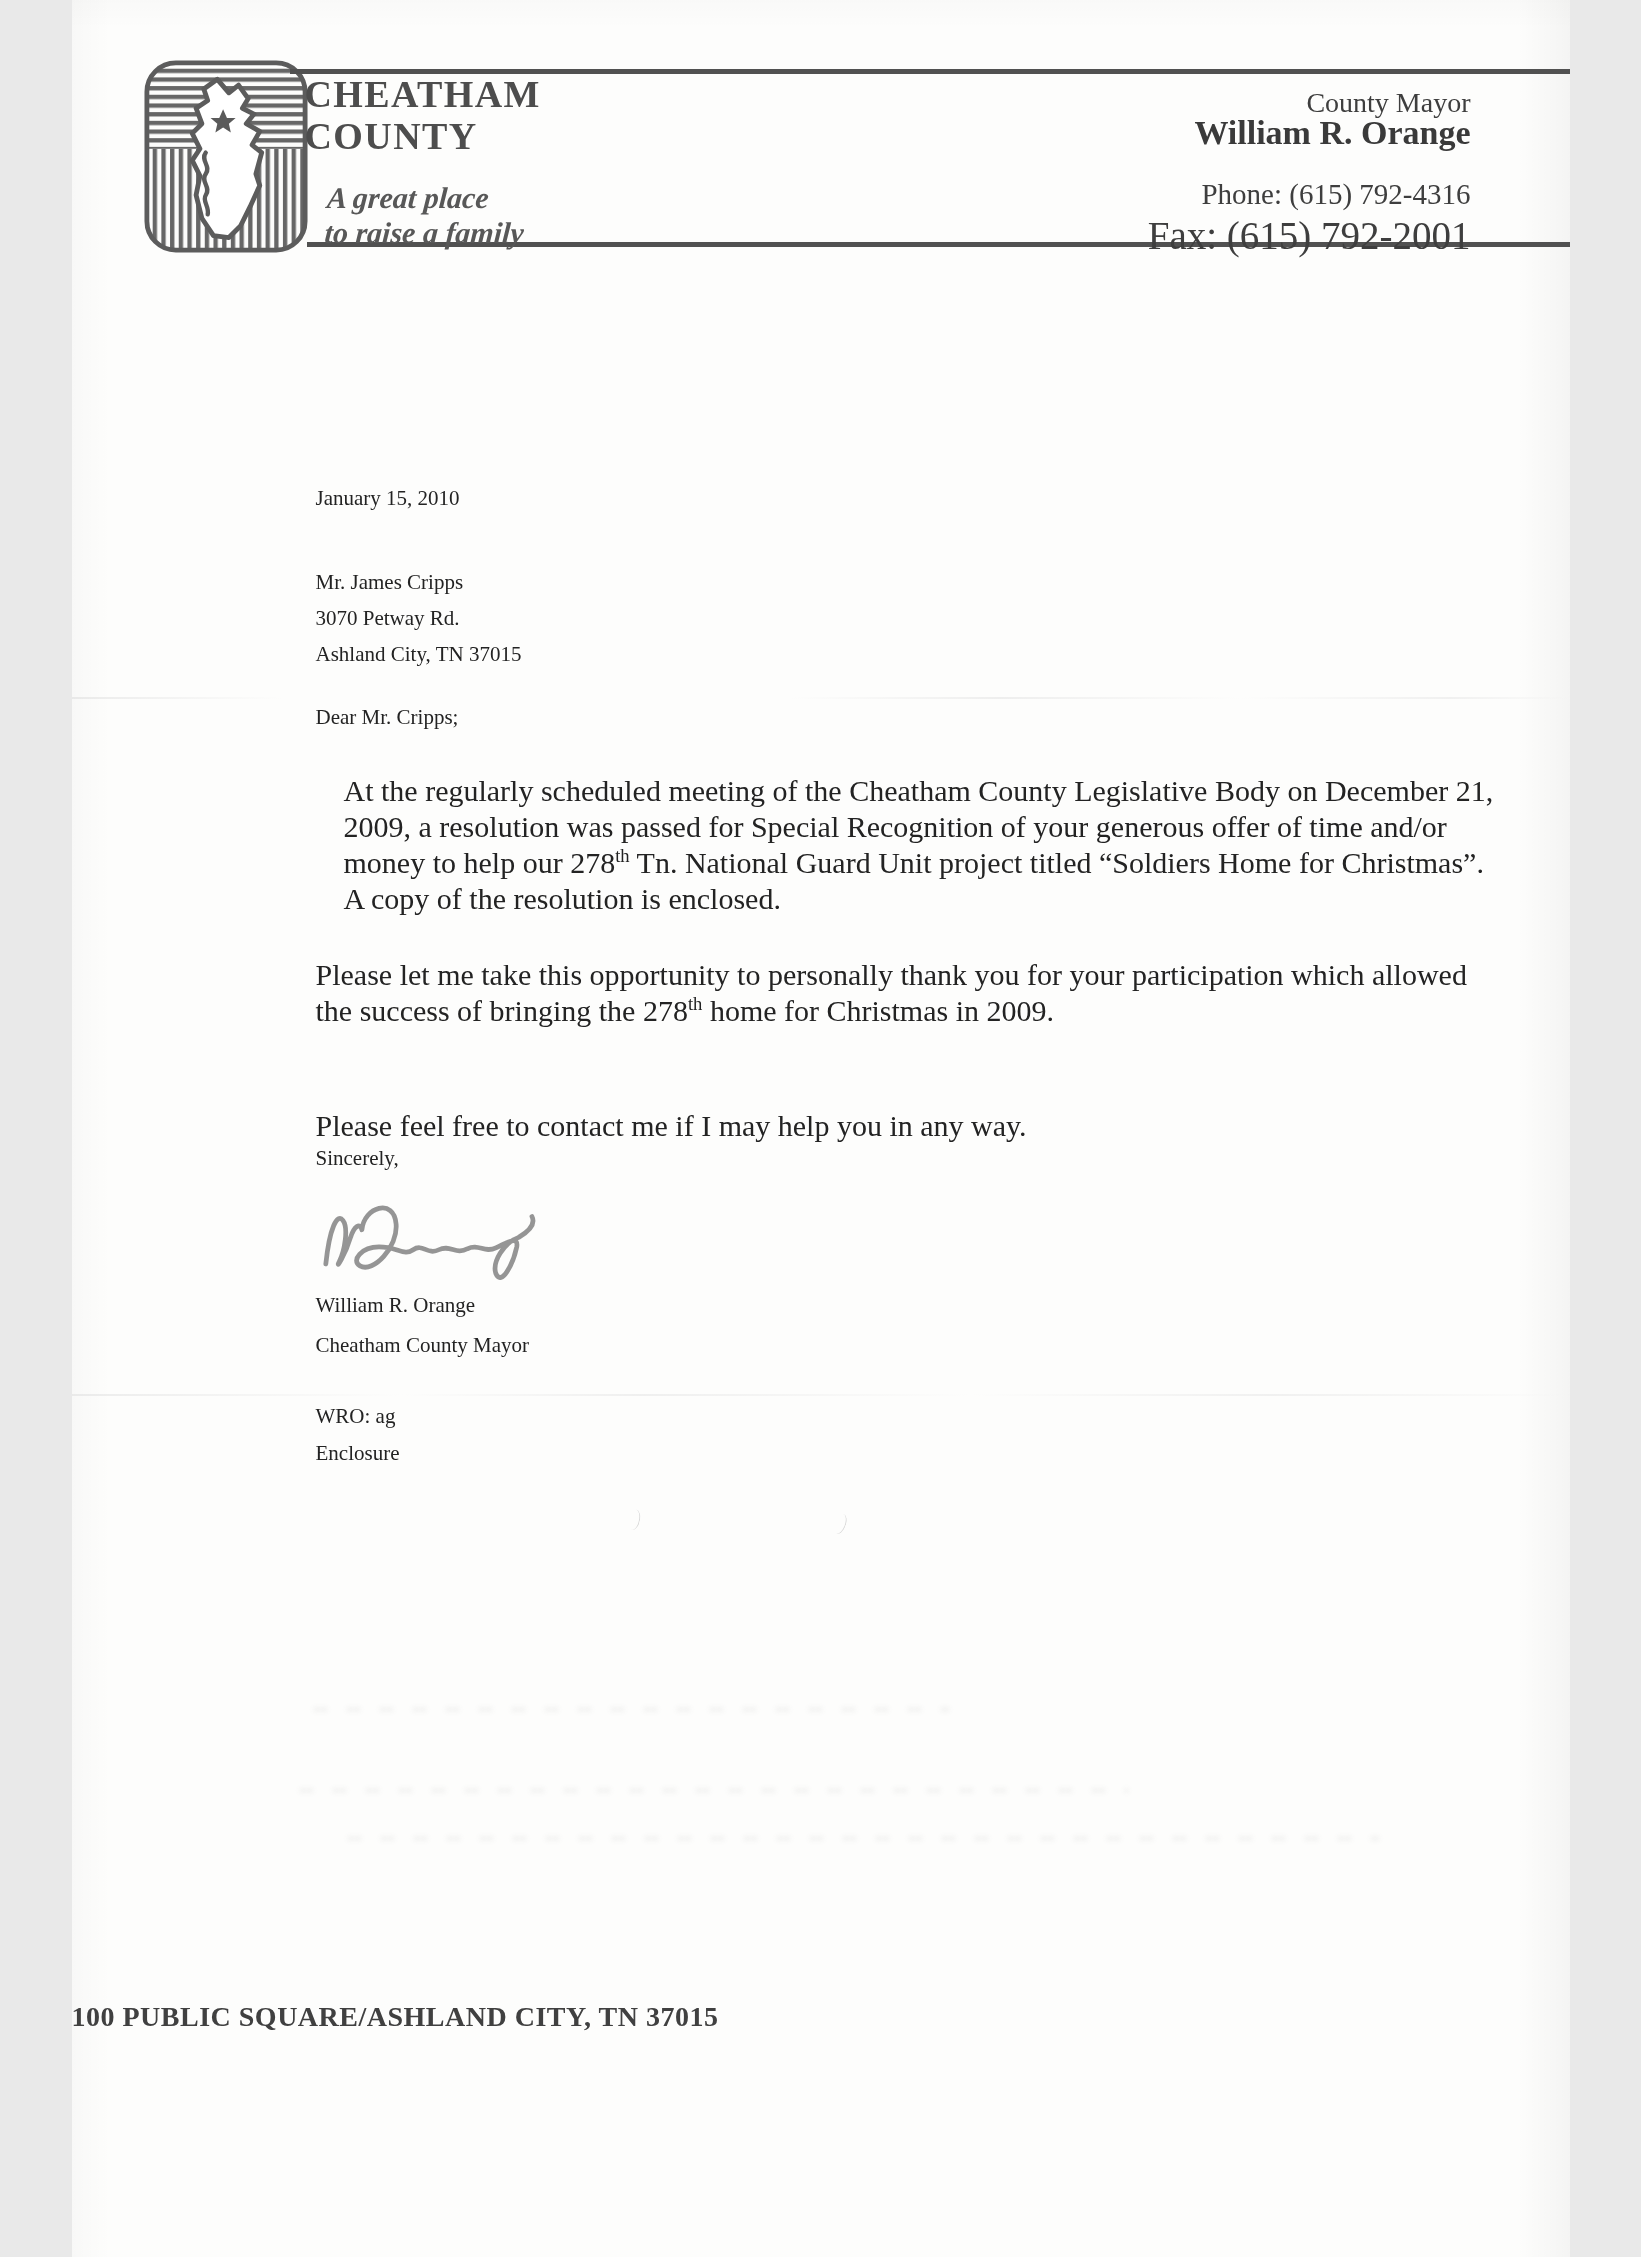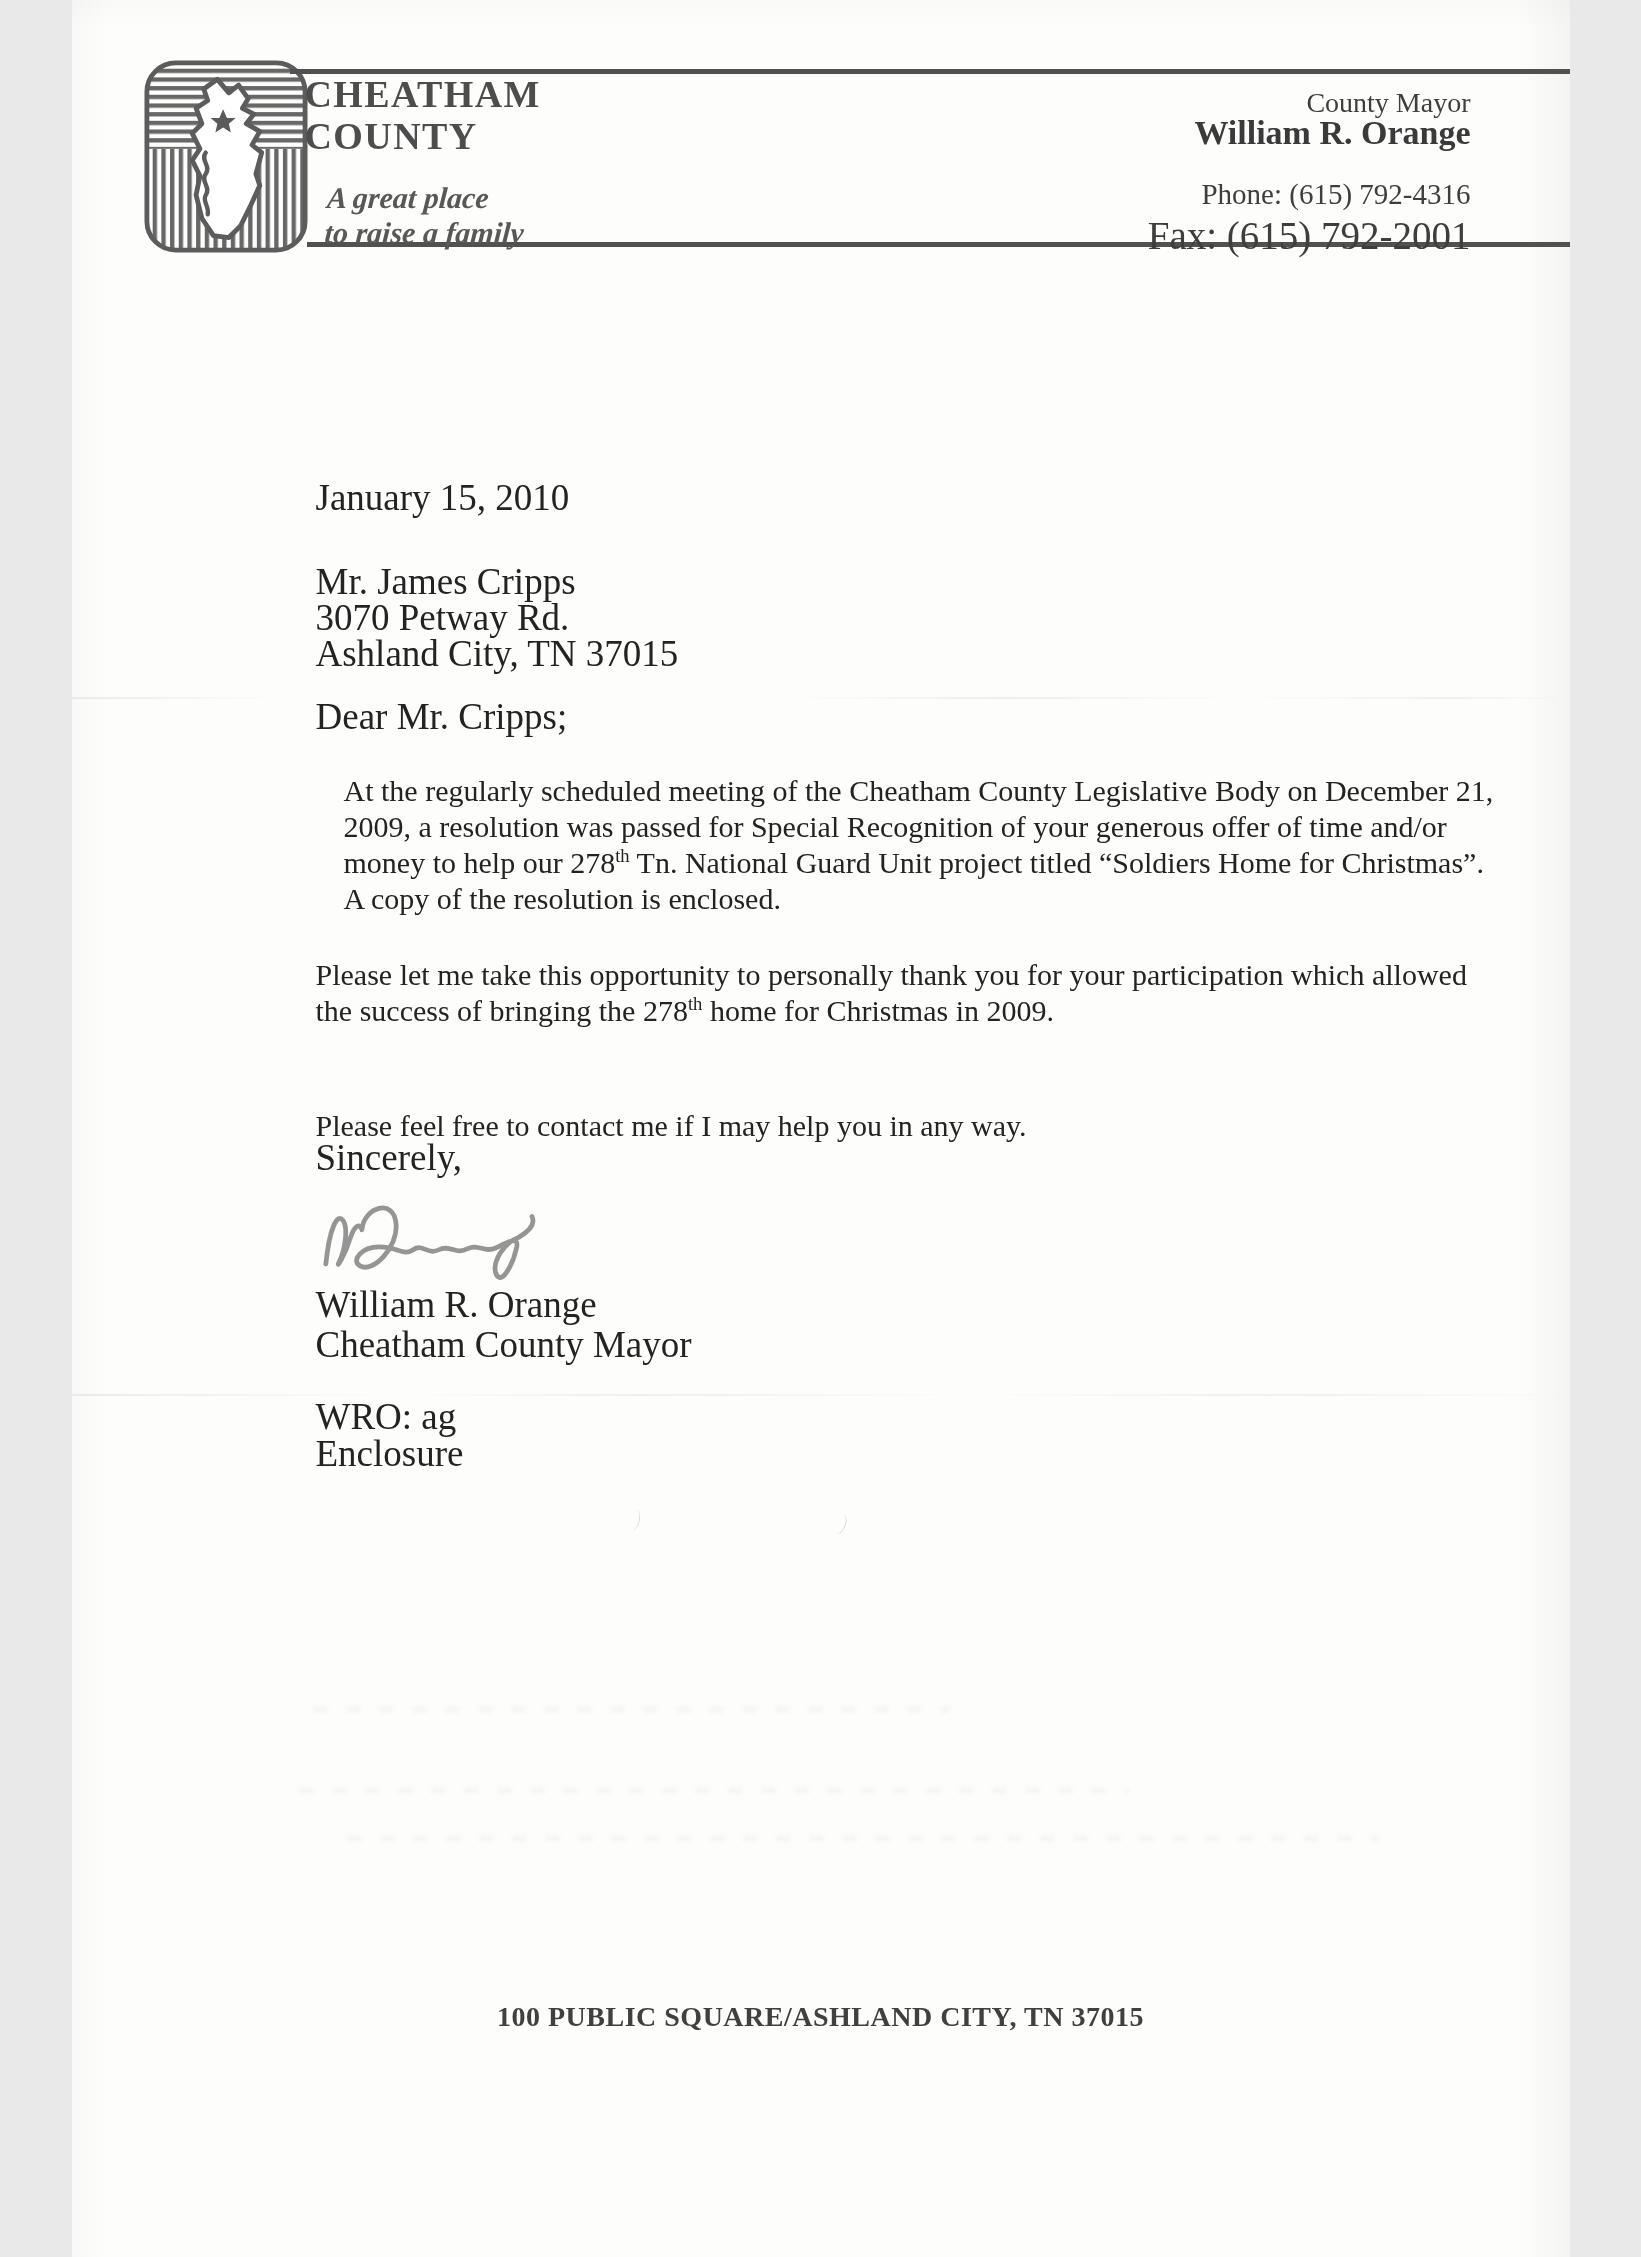--- a/index.html
+++ b/index.html
@@ -52,21 +52,21 @@
     transform: skewX(-4deg);
   }
   .official { position: absolute; right: 99px; top: 0; width: 676px; text-align: right; color: #3e3e3e; }
   .official div { position: absolute; right: 0; white-space: nowrap; }
   .official-title { top: 87px;  font-size: 28px; }
   .official-name  { top: 114px; font-size: 34px; font-weight: bold; color: #3a3a3a; }
   .official-phone { top: 178px; font-size: 29px; }
   .official-fax   { top: 213px; font-size: 39px; }
 
   
-  .bodytext { font-size: 37px; line-height: 36px; }
+  .bodytext { font-size: 21px; line-height: 36px; }
   .abs { position: absolute; left: 244px; }
   .date       { top: 480px; }
   .recipient  { top: 564px; }
   .salutation { top: 699px; font-family: Liberation Serif, serif; }
   .para { position: absolute; left: 244px; width: 1163px; margin: 0; font-size: 30px; line-height: 36px; }
   .para-1 { top: 773px; margin-left: 28px; }
   .para-2 { top: 957px; }
   .para-3 { top: 1108px; width: 1255px; }
   sup { font-size: 0.62em; line-height: 0; vertical-align: super; }
   .closing { top: 1140px; }
@@ -76,21 +76,21 @@
     width: 328px; height: 114px;
   }
   .signer { top: 1285px; line-height: 40px; }
   .ref    { top: 1398px; line-height: 37px; }
 
   
   .footer-address {
     position: absolute;
     top: 2001px; left: 0;
     width: 100%;
-    text-align: center;
+    text-align: left;
     font-size: 28px; font-weight: bold;
     letter-spacing: 0.5px;
     color: #404040;
   }
 
   
   .crease {
     position: absolute; left: 0; width: 100%; height: 1.9px;
     opacity: 0.55; pointer-events: none;
   }

